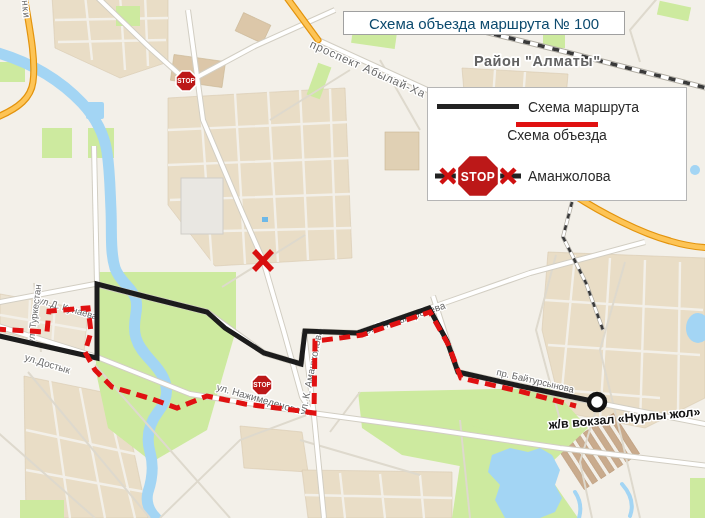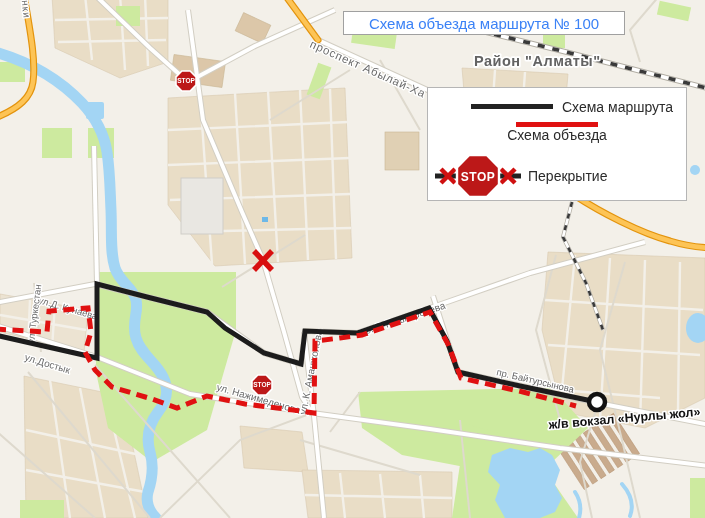--- a/index.html
+++ b/index.html
@@ -20,29 +20,29 @@
   .station-label {
     fill:#111; stroke:#fff; stroke-width:3; paint-order:stroke;
     stroke-linejoin:round; font-weight:bold;
     font-family:"Liberation Sans", sans-serif;
   }
   .stopword { fill:#fff; font-weight:bold; font-family:"Liberation Sans", sans-serif; text-anchor:middle; }
   .title-box {
     position:absolute; left:343px; top:11px; width:280px; height:22px;
     background:#fff; border:1px solid #a0a0a0;
     display:flex; align-items:center; justify-content:center;
-    font-size:15px; color:#3b82f6; white-space:nowrap;
+    font-size:15px; color:#0c4a6e; white-space:nowrap;
   }
   .legend {
     position:absolute; left:427px; top:87px; width:260px; height:114px;
     background:#fff; border:1px solid #b5b5b5; box-sizing:border-box;
     padding-top:3px;
   }
   .legend-row { display:flex; align-items:center; }
-  .legend-row.r1 { height:31px;margin-left:34px; }
+  .legend-row.r1 { height:31px; }
   .legend-row.r2 { height:31px;flex-direction:column; }
   .legend-row.r3 { height:46px; }
   .legend-glyph { width:100px; display:flex; justify-content:center; align-items:center; }
   .bar { width:82px; height:5px; }
   .bar.black { background:#222222; }
   .bar.red { background:#e01111; }
   .legend-label { font-size:14px; color:#2b2b2b; white-space:nowrap; }
 </style>
 </head>
 <body>
@@ -245,15 +245,15 @@
         <g stroke="#cf1010" stroke-width="4.5">
           <line x1="10" y1="16" x2="24" y2="30"></line>
             <line x1="24" y1="16" x2="10" y2="30"></line>
           <line x1="70" y1="16" x2="84" y2="30"></line>
             <line x1="84" y1="16" x2="70" y2="30"></line>
         </g>
         <polygon points="38.3,2 55.7,2 68,14.3 68,31.7 55.7,44 38.3,44 26,31.7 26,14.3" transform="translate(0,0)" fill="#bc1818" stroke="#ffffff" stroke-width="2.4"></polygon>
         <text x="47" y="28" class="stopword" font-size="12" letter-spacing="0.5">STOP</text>
       </svg>
     </div>
-    <div class="legend-label">Перекрытие</div>
+    <div class="legend-label">Аманжолова</div>
   </div>
 </div>
 
 </body></html>

